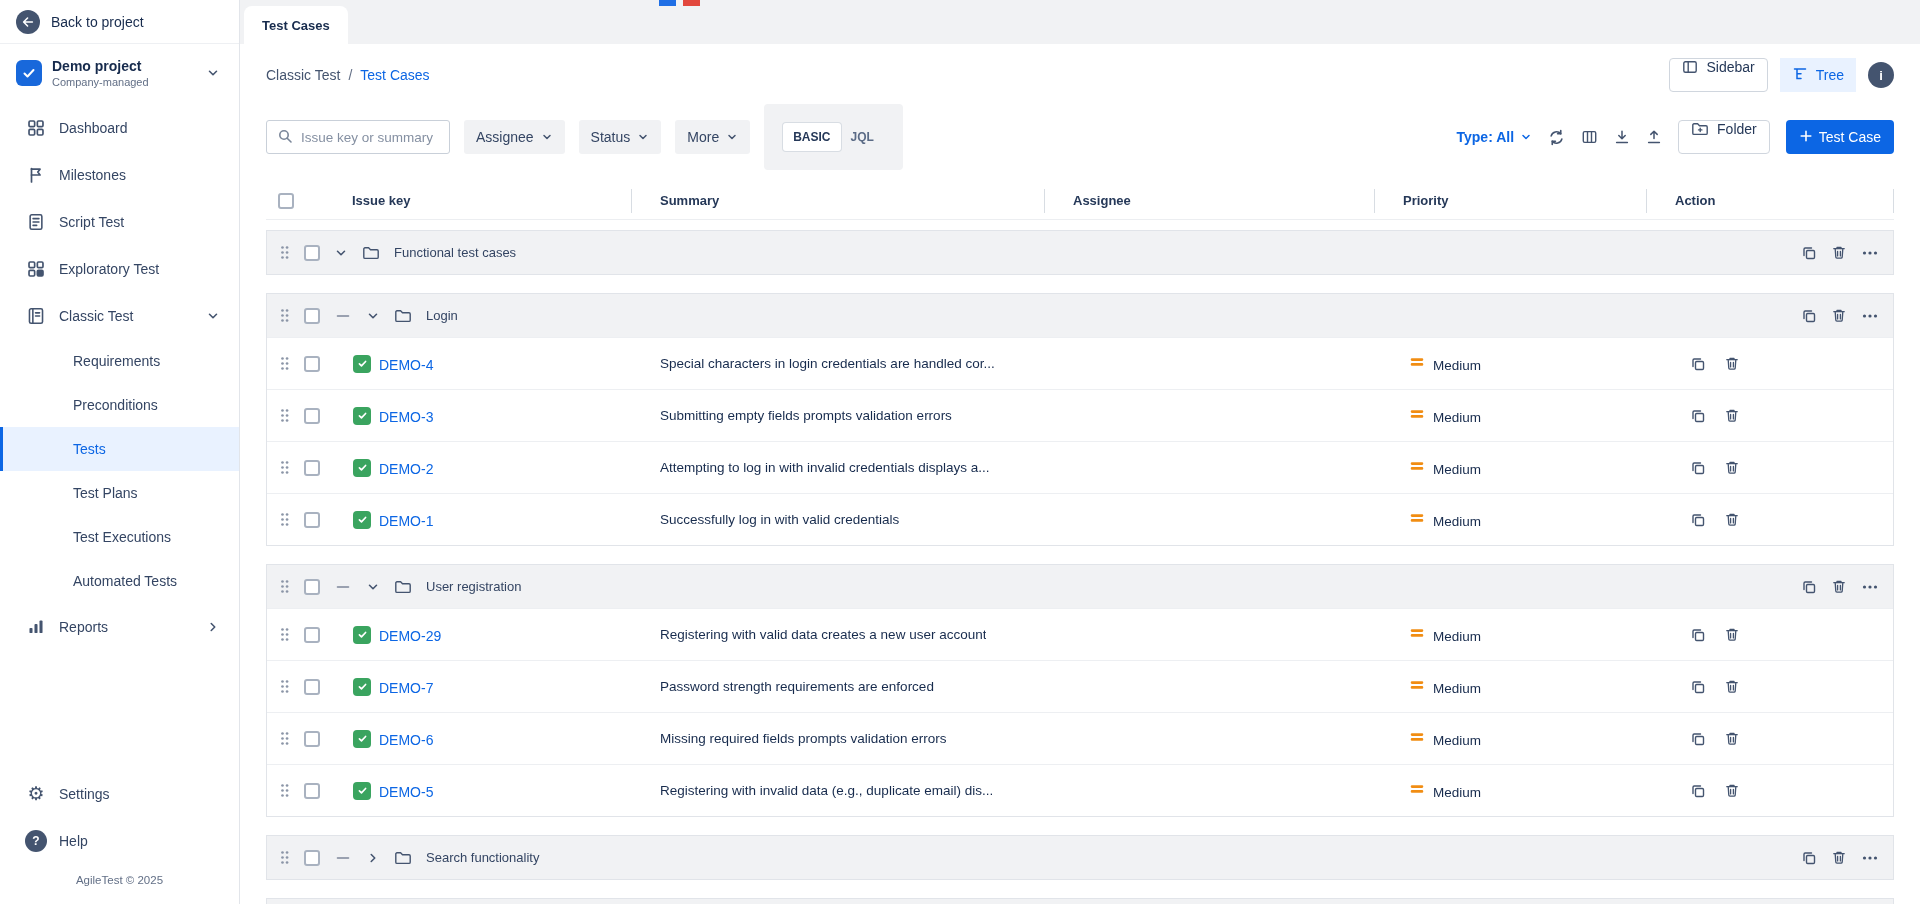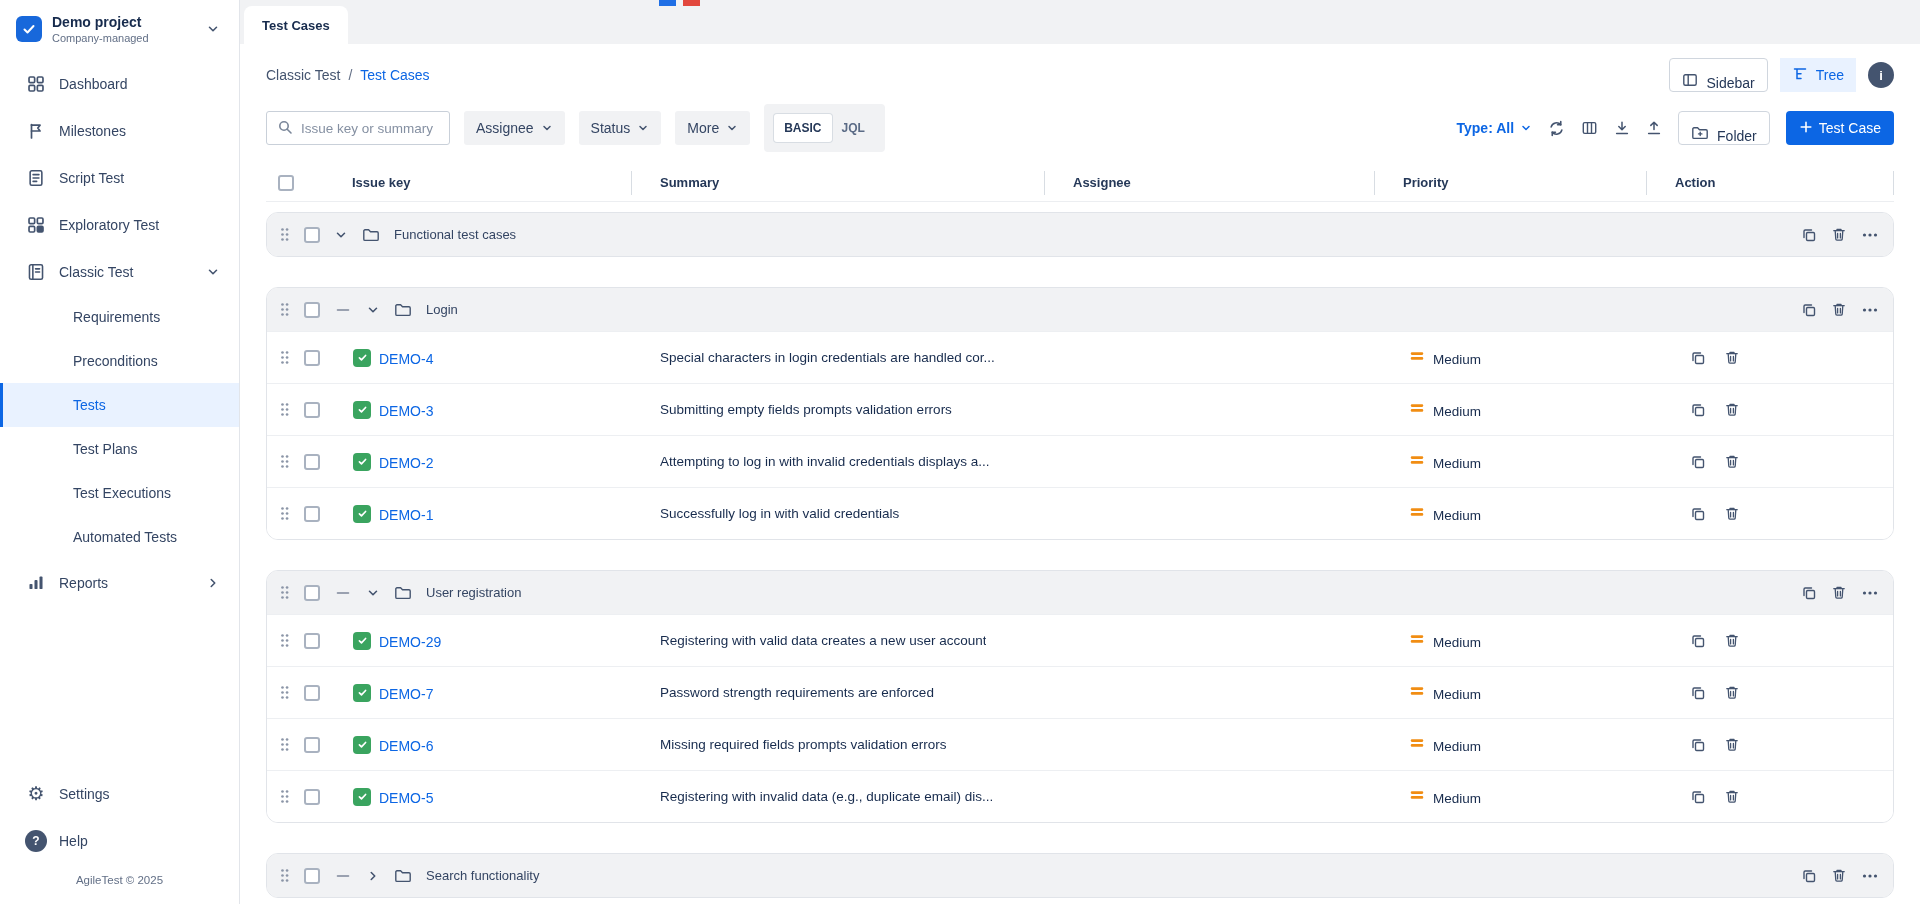--- a/index.html
+++ b/index.html
@@ -41,49 +41,49 @@
   .main{flex:1;display:flex;flex-direction:column;min-width:0;background:#fff}
   .tabstrip{height:44px;background:#f1f2f4;display:flex;align-items:flex-end}
   .tab{height:38px;margin-left:4px;background:#fff;border-radius:8px 8px 0 0;padding:0 18px;display:flex;align-items:center;font-size:13px;font-weight:600;color:#172b4d;cursor:pointer}
   .content{flex:1;padding:16px 26px 0;overflow:hidden}
 
   .breadcrumb-row{display:flex;align-items:center;height:30px;margin-bottom:14px}
   .crumb-parent{color:#44546f;cursor:pointer}
   .crumb-sep{color:#626f86;margin:0 8px}
   .crumb-current{color:var(--accent);cursor:pointer}
   .view-controls{margin-left:auto;display:flex;align-items:center;gap:12px}
-  .btn-outline{display:flex;align-items:flex-end;gap:8px;background:#fff;border:1px solid #d0d6de;border-radius:4px;height:34px;padding:0 12px;font-size:14px;color:#253858;cursor:pointer;font-family:inherit}
+  .btn-outline{display:flex;align-items:flex-start;gap:8px;background:#fff;border:1px solid #d0d6de;border-radius:4px;height:34px;padding:0 12px;font-size:14px;color:#253858;cursor:pointer;font-family:inherit}
   .btn-tree{display:flex;align-items:center;gap:8px;background:var(--selected-bg);border:0;border-radius:0;height:34px;padding:0 12px;font-size:14px;color:var(--accent);cursor:pointer;font-family:inherit}
   .info-circle{width:26px;height:26px;border-radius:50%;background:#44546f;color:#fff;display:flex;align-items:center;justify-content:center;font-size:13px;font-weight:700;cursor:pointer}
 
   .toolbar{display:flex;align-items:center;gap:14px;margin-bottom:12px}
   .search{display:flex;align-items:center;gap:8px;border:1px solid #c9d0d9;border-radius:3px;height:34px;width:184px;padding:0 10px;background:#fff}
   .search input{border:0;outline:0;width:100%;font-size:13.5px;color:#172b4d;font-family:inherit;background:transparent}
   .search input::placeholder{color:#8590a2}
   .filter-btn{display:flex;align-items:center;gap:7px;background:#f1f2f4;border:0;border-radius:3px;height:34px;padding:0 12px;font-size:14px;color:#344563;cursor:pointer;font-family:inherit}
-  .seg{display:flex;align-items:flex-end;background:#f1f2f4;border-radius:4px;padding:10px}
+  .seg{display:flex;align-items:flex-end;background:#f1f2f4;border-radius:4px;padding:19px}
   .seg-btn{border:0;background:transparent;font-family:inherit;font-size:12px;font-weight:700;color:#5b6b86;padding:7px 10px;border-radius:3px;cursor:pointer}
   .seg-btn.active{background:#fff;box-shadow:0 0 0 1px #d8dde3;color:#253858}
   .toolbar-right{margin-left:auto;display:flex;align-items:center;gap:16px}
   .type-btn{display:flex;align-items:center;gap:6px;background:none;border:0;color:var(--accent);font-size:14px;font-weight:600;cursor:pointer;font-family:inherit}
   .tool-ic{background:none;border:0;color:#44546f;display:flex;align-items:center;cursor:pointer;padding:0}
   .btn-primary{display:flex;align-items:center;gap:6px;background:var(--accent);color:#fff;border:0;border-radius:4px;height:34px;padding:0 13px;font-size:14px;font-weight:500;cursor:pointer;font-family:inherit}
 
   
   .grid-cols{display:grid;grid-template-columns:86px 280px 413px 330px 272px 1fr;align-items:center}
   .thead{height:38px;border-bottom:1px solid #eceef1}
   .th{font-size:13px;font-weight:700;color:#253858;height:24px;display:flex;align-items:center;border-right:1px solid #d8dde3}
   .th.pl{padding-left:28px}
   .cell{display:flex;align-items:flex-end;min-width:0}
   .controls{padding-left:12px;gap:14px}
   .checkbox{width:16px;height:16px;border:2px solid #a9b2c0;border-radius:3px;background:#fff;flex:none;cursor:pointer}
   .drag{display:flex;align-items:center;cursor:grab;flex:none}
 
   .table-body{padding-top:10px}
-  .group{border:1px solid #e1e4e9;border-radius:12px;margin-bottom:30px;overflow:hidden}
+  .group{border:1px solid #e1e4e9;border-radius:0;margin-bottom:18px;overflow:hidden}
   .folder-row{display:flex;align-items:center;gap:14px;height:43px;padding:0 14px 0 12px;background:#f1f2f4;cursor:pointer}
   .folder-name{font-size:13px;color:#344563}
   .fspacer{flex:1}
   .folder-row .icon-btn,.actioncell .icon-btn{background:none;border:0;color:#44546f;display:flex;align-items:center;cursor:pointer;padding:0}
   .folder-row:not(.collapsed) .chev-right{display:none}
   .folder-row:not(.level-2) .level-dash{display:none}
   .chev{display:flex;align-items:center;color:#44546f;cursor:pointer;flex:none}
   .level-dash{display:flex;align-items:center;flex:none}
   .folder-ic{display:flex;align-items:center;color:#44546f;flex:none}
 
@@ -99,20 +99,28 @@
 </style>
 </head>
 <body>
 
 <div class="artifact" style="left:659px;background:var(--artifact-blue)"></div>
 <div class="artifact" style="left:683px;background:var(--artifact-red)"></div>
 
 <div class="app">
 
   <aside class="sidebar">
+    <div class="back-row">
+      <span class="circle-dark">
+        <svg width="14" height="14" viewBox="0 0 16 16" fill="none" stroke="#fff" stroke-width="1.8" stroke-linecap="round" stroke-linejoin="round">
+            <path d="M13 8H3.5M7.5 3.5L3 8l4.5 4.5"></path>
+          </svg>
+      </span>
+      <span class="back-label">Back to project</span>
+    </div>
 
     <div class="project-row">
       <span class="avatar">
         <svg width="16" height="16" viewBox="0 0 16 16" fill="none" stroke="#fff" stroke-width="2" stroke-linecap="round" stroke-linejoin="round">
             <path d="M3.5 8.5l3 3 6-6.5"></path>
           </svg>
       </span>
       <span class="project-meta">
         <span class="project-name">Demo project</span>
         <span class="project-type">Company-managed</span>

